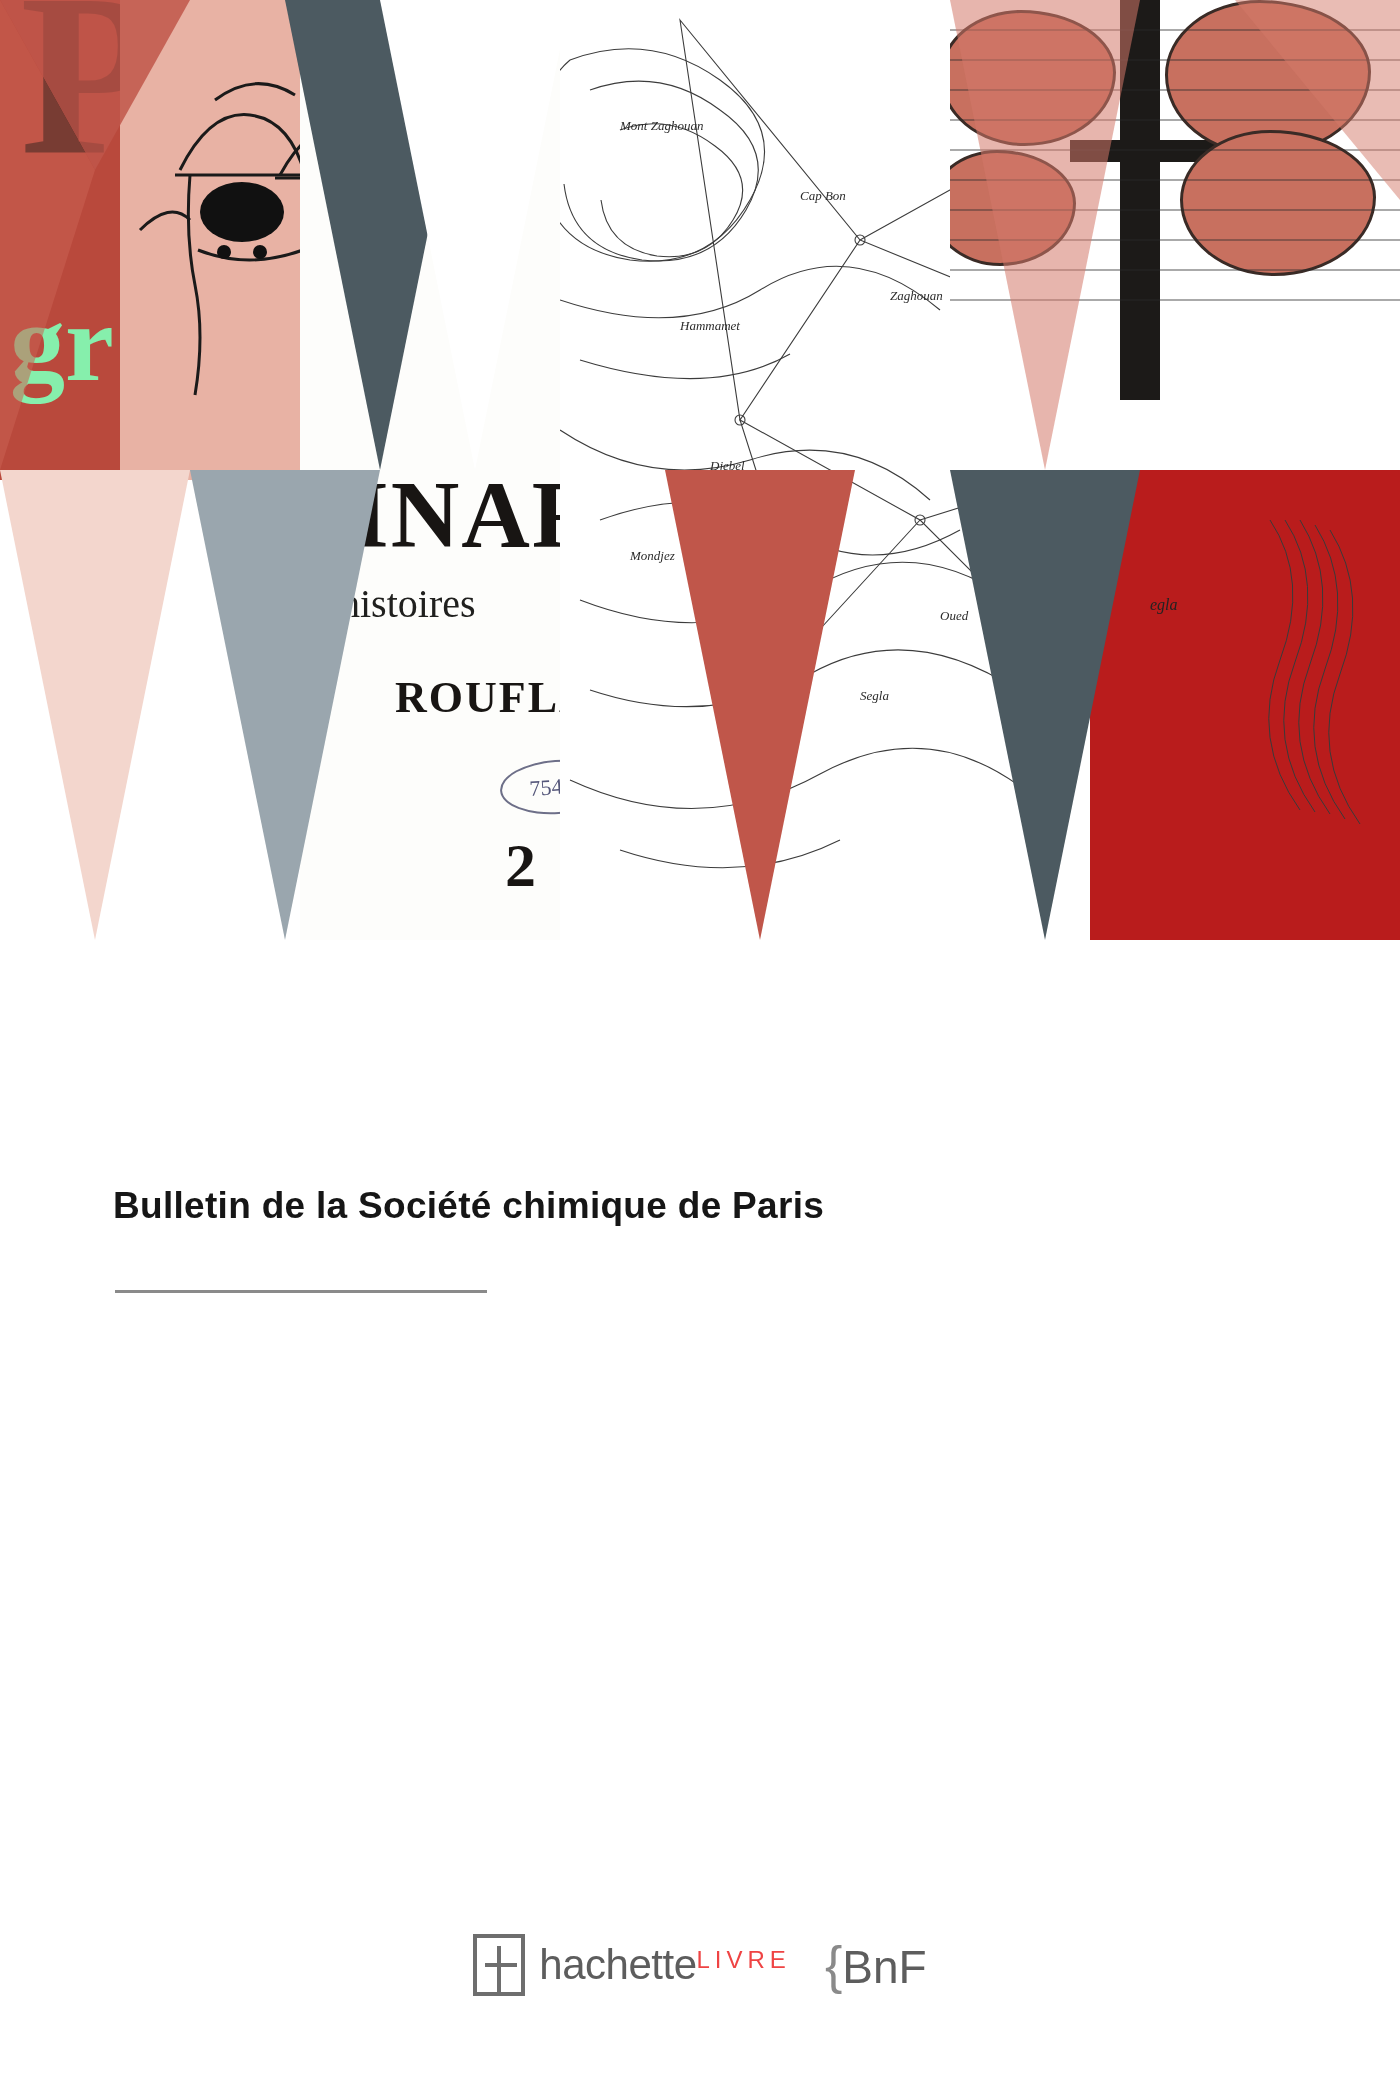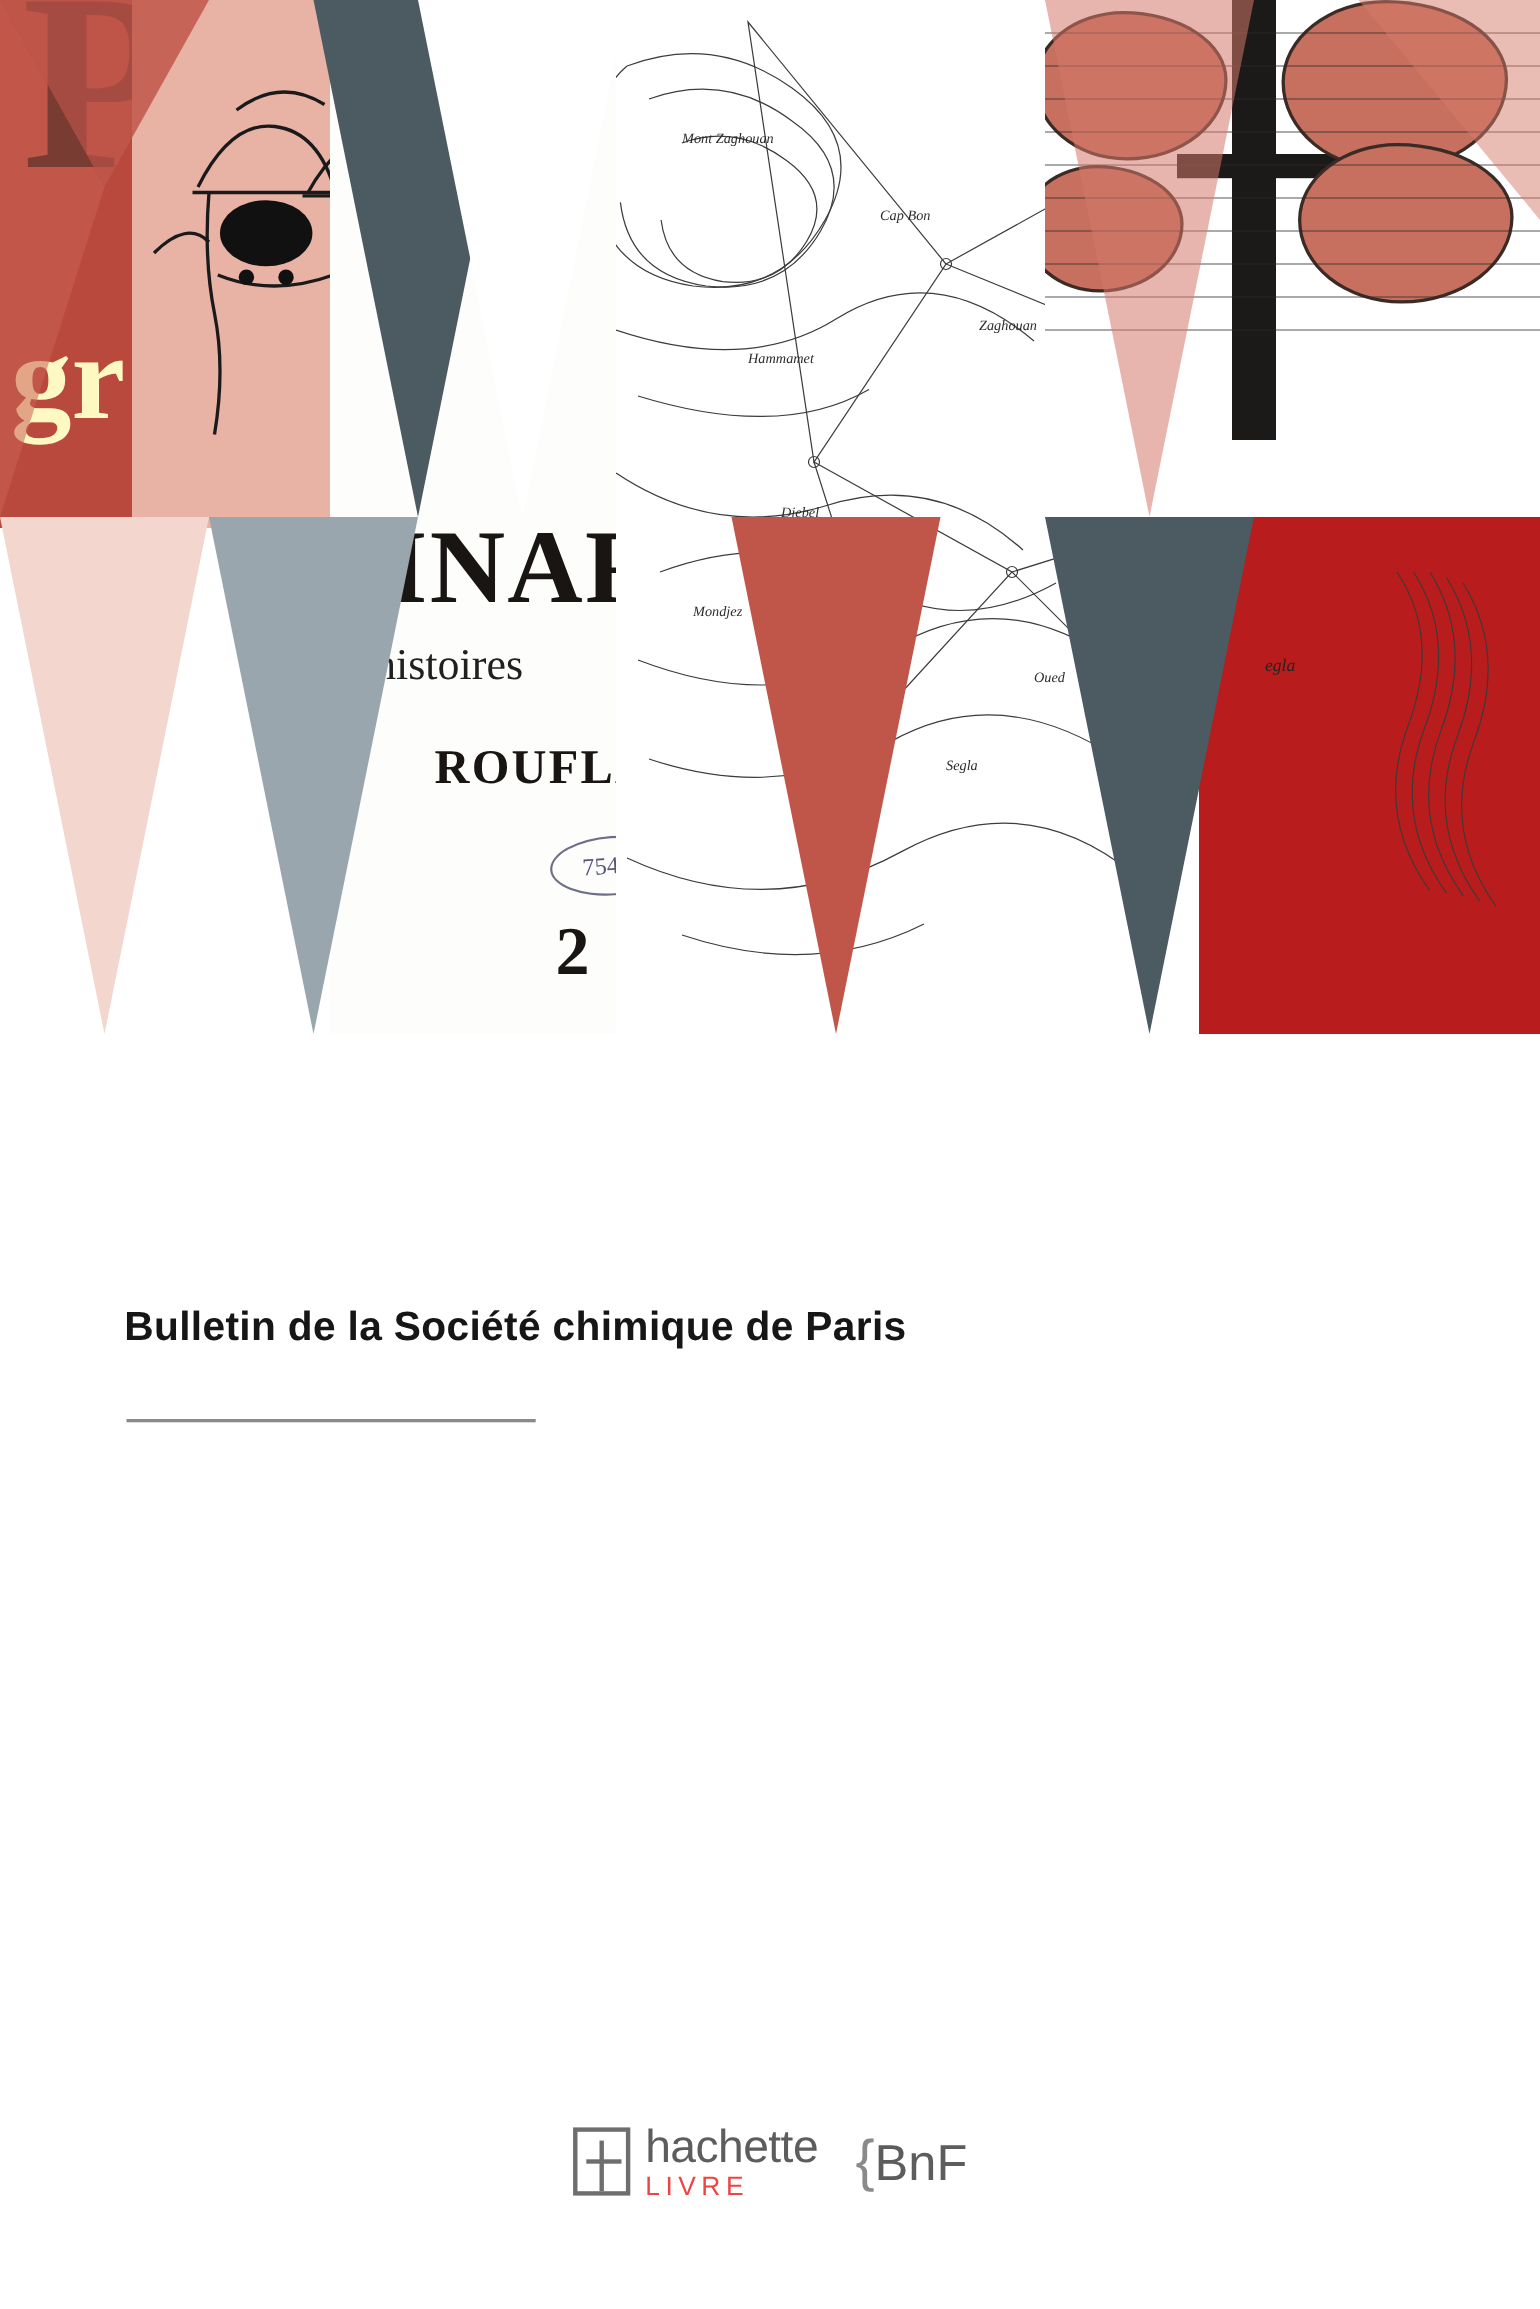--- a/index.html
+++ b/index.html
@@ -59,21 +59,21 @@
     font-size: 230px;
     line-height: 1;
     left: 20px;
     top: -40px;
     letter-spacing: 6px;
   }
   .ph-a .subletter {
     position: absolute;
     font-family: "Liberation Serif", serif;
     font-weight: bold;
-    color: #fef9c3;
+    color: #86efac;
     font-size: 110px;
     left: 10px;
     top: 280px;
   }
 
   .ph-b { 
     left: 120px; top: 0; width: 360px; height: 480px;
     background: #e8b2a4;
   }
   .figs { position:absolute; left:0; top:0; width:360px; height:480px; }
@@ -247,21 +247,21 @@
     position: absolute;
     left: 8px;
     top: 50%;
     transform: translateY(-50%);
     width: 32px;
     height: 4px;
     background: #6e6e6e;
   }
   .hachette-words {
     display: flex;
-    flex-direction: column;
+    flex-direction: row;
     line-height: 1;
     justify-content: flex-end;
   }
   .hachette-words .h1 {
     font-size: 42px;
     color: #5d5d5d;
     letter-spacing: -0.5px;
   }
   .hachette-words .h2 {
     font-size: 24px;

